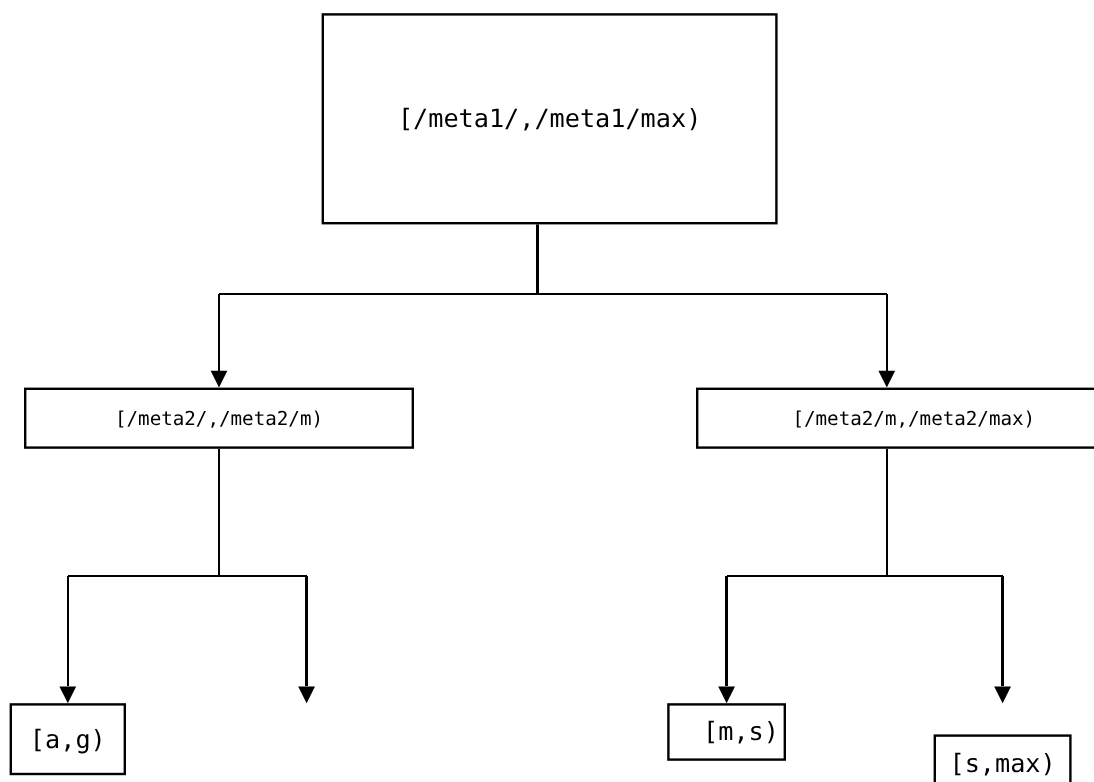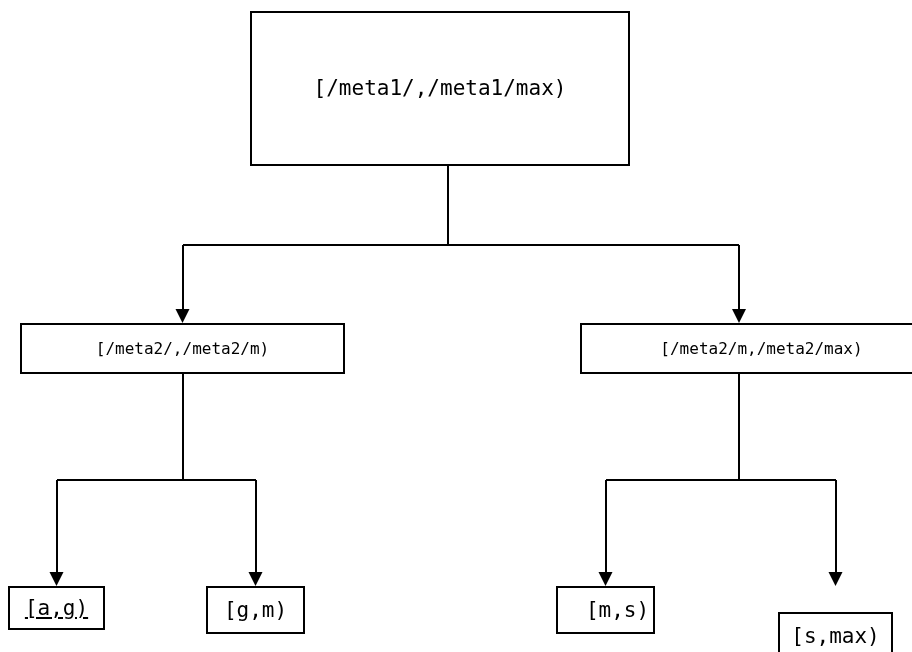--- a/index.html
+++ b/index.html
@@ -66,39 +66,36 @@
       <line x1="255.5" y1="480" x2="255.5" y2="572" stroke="#000000" stroke-width="2" shape-rendering="crispEdges"></line>
       <polygon points="248.5,572 262.5,572 255.5,586" fill="#000000"></polygon>
       <line x1="739" y1="374" x2="739" y2="480" stroke="#000000" stroke-width="2" shape-rendering="crispEdges"></line>
       <line x1="605.5" y1="480" x2="835.5" y2="480" stroke="#000000" stroke-width="2" shape-rendering="crispEdges"></line>
       <line x1="605.5" y1="480" x2="605.5" y2="572" stroke="#000000" stroke-width="2" shape-rendering="crispEdges"></line>
       <polygon points="598.5,572 612.5,572 605.5,586" fill="#000000"></polygon>
       <line x1="835.5" y1="480" x2="835.5" y2="572" stroke="#000000" stroke-width="2" shape-rendering="crispEdges"></line>
       <polygon points="828.5,572 842.5,572 835.5,586" fill="#000000"></polygon>
     </svg>
 
-  <div class="tree-node node-root" style="left: 250px; top: 11px; width: 380px; height: 155px; border-width: 2px; border-color: rgb(0, 0, 0);">
+  <div class="tree-node node-root" style="left: 268px; top: 11px; width: 380px; height: 176px; border-width: 2px; border-color: rgb(0, 0, 0);">
     <span class="node-label">[/meta1/,/meta1/max)</span>
   </div>
 
   <div class="tree-node node-mid" style="left: 20px; top: 323px; width: 325px; height: 51px; border-width: 2px; border-color: rgb(0, 0, 0);">
     <span class="node-label">[/meta2/,/meta2/m)</span>
   </div>
 
   <div class="tree-node node-mid" style="left: 580px; top: 323px; width: 363px; height: 51px; border-width: 2px; border-color: rgb(0, 0, 0);">
     <span class="node-label">[/meta2/m,/meta2/max)</span>
   </div>
 
-  <div class="tree-node node-leaf" style="left: 8px; top: 586px; width: 97px; height: 44px; border-width: 2px; border-color: rgb(0, 0, 0); text-decoration: underline;">
+  <div class="tree-node node-leaf" style="left: 8px; top: 586px; width: 97px; height: 60px; border-width: 2px; border-color: rgb(0, 0, 0);">
     <span class="node-label">[a,g)</span>
   </div>
 
-  <div class="tree-node node-leaf" style="left: 206px; top: 586px; width: 99px; height: 48px; border-width: 2px; border-color: rgb(0, 0, 0);">
-    <span class="node-label">[g,m)</span>
-  </div>
 
   <div class="tree-node node-leaf" style="left: 556px; top: 586px; width: 99px; height: 48px; border-width: 2px; border-color: rgb(0, 0, 0); padding-left: 24px;">
     <span class="node-label">[m,s)</span>
   </div>
 
   <div class="tree-node node-leaf" style="left: 778px; top: 612px; width: 115px; height: 48px; border-width: 2px; border-color: rgb(0, 0, 0);">
     <span class="node-label">[s,max)</span>
   </div>
 
 </div>

